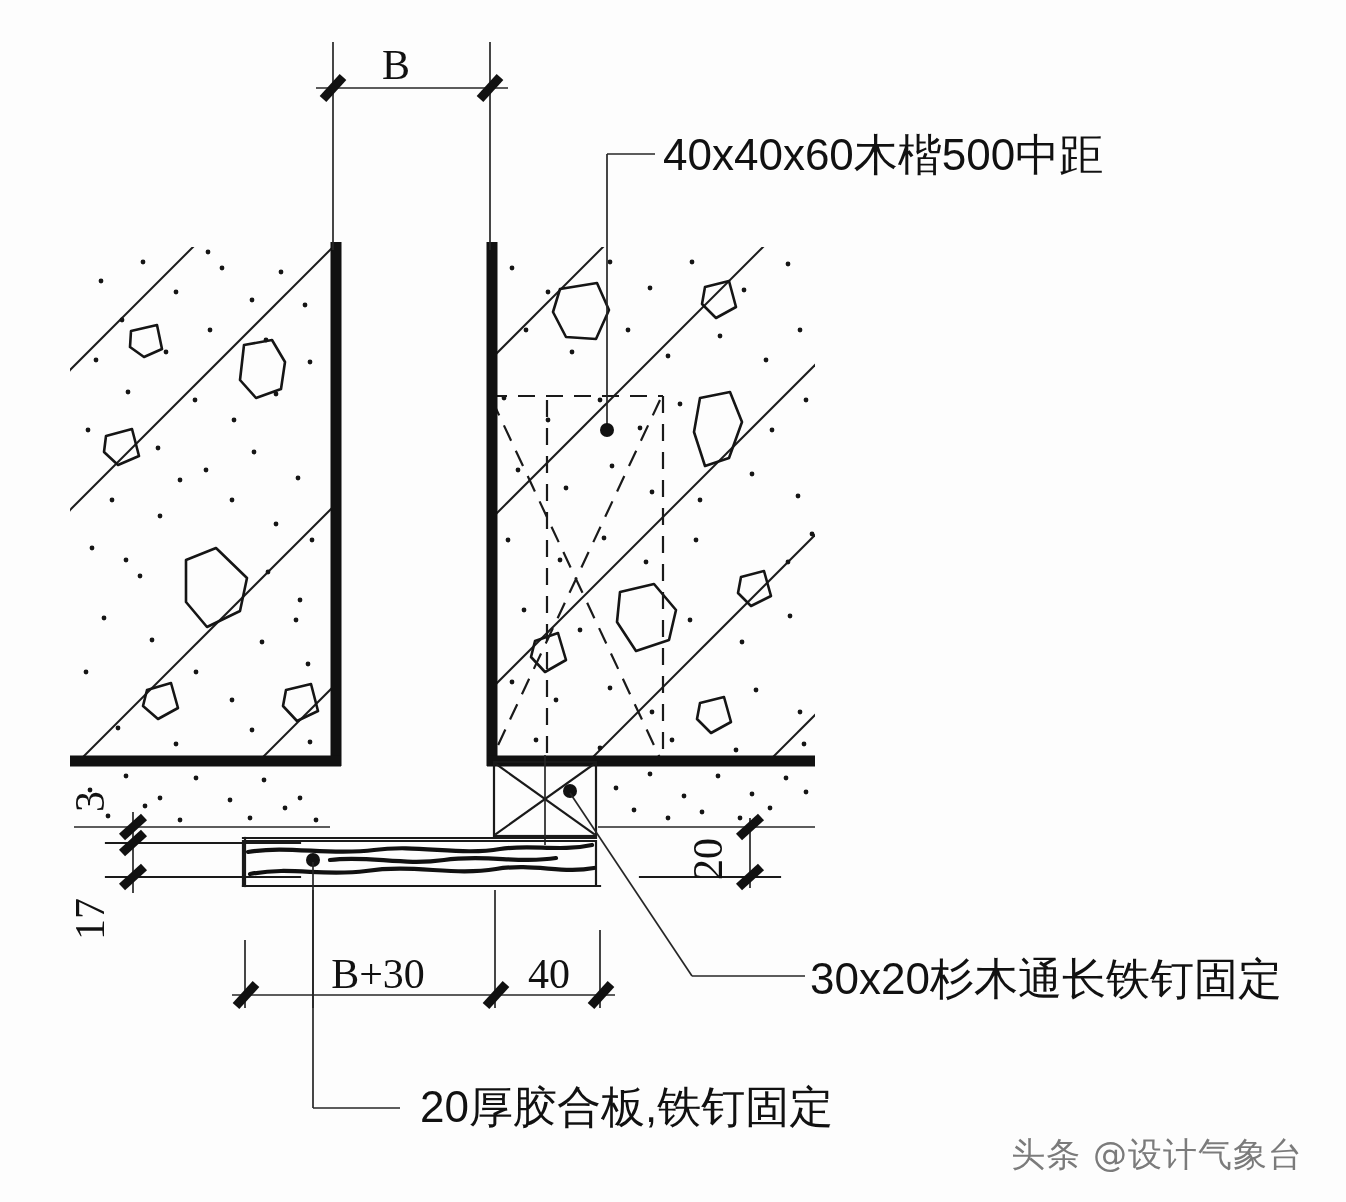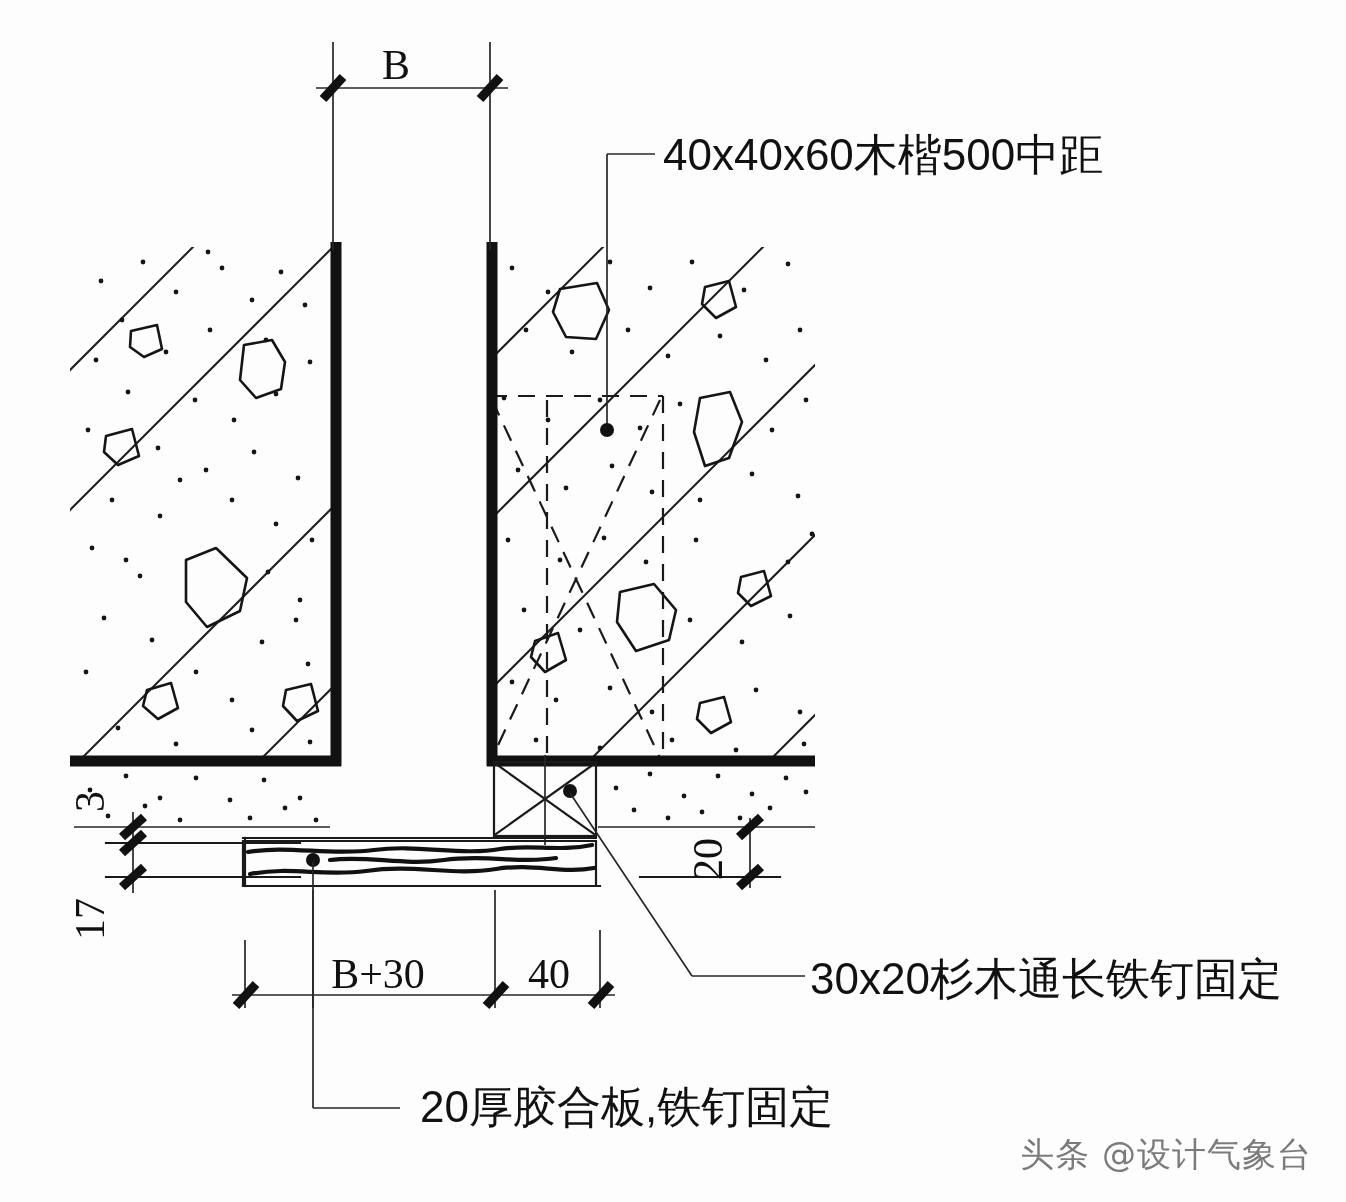--- a/index.html
+++ b/index.html
@@ -37,21 +37,21 @@
     font-size: 44px;
     letter-spacing: 0px;
   }
   .txt-dim {
     font-family: "Liberation Serif", serif;
     fill: #111111;
     font-size: 42px;
   }
   .watermark {
     position: absolute;
-    right: 34px;
+    right: 43px;
     bottom: 24px;
     font-family: "DejaVu Sans", sans-serif;
     font-size: 34px;
     color: #4a4a4a;
     opacity: 0.72;
     letter-spacing: 1px;
     white-space: nowrap;
     text-shadow: 1px 1px 0 rgba(255,255,255,0.9);
   }
 </style>

